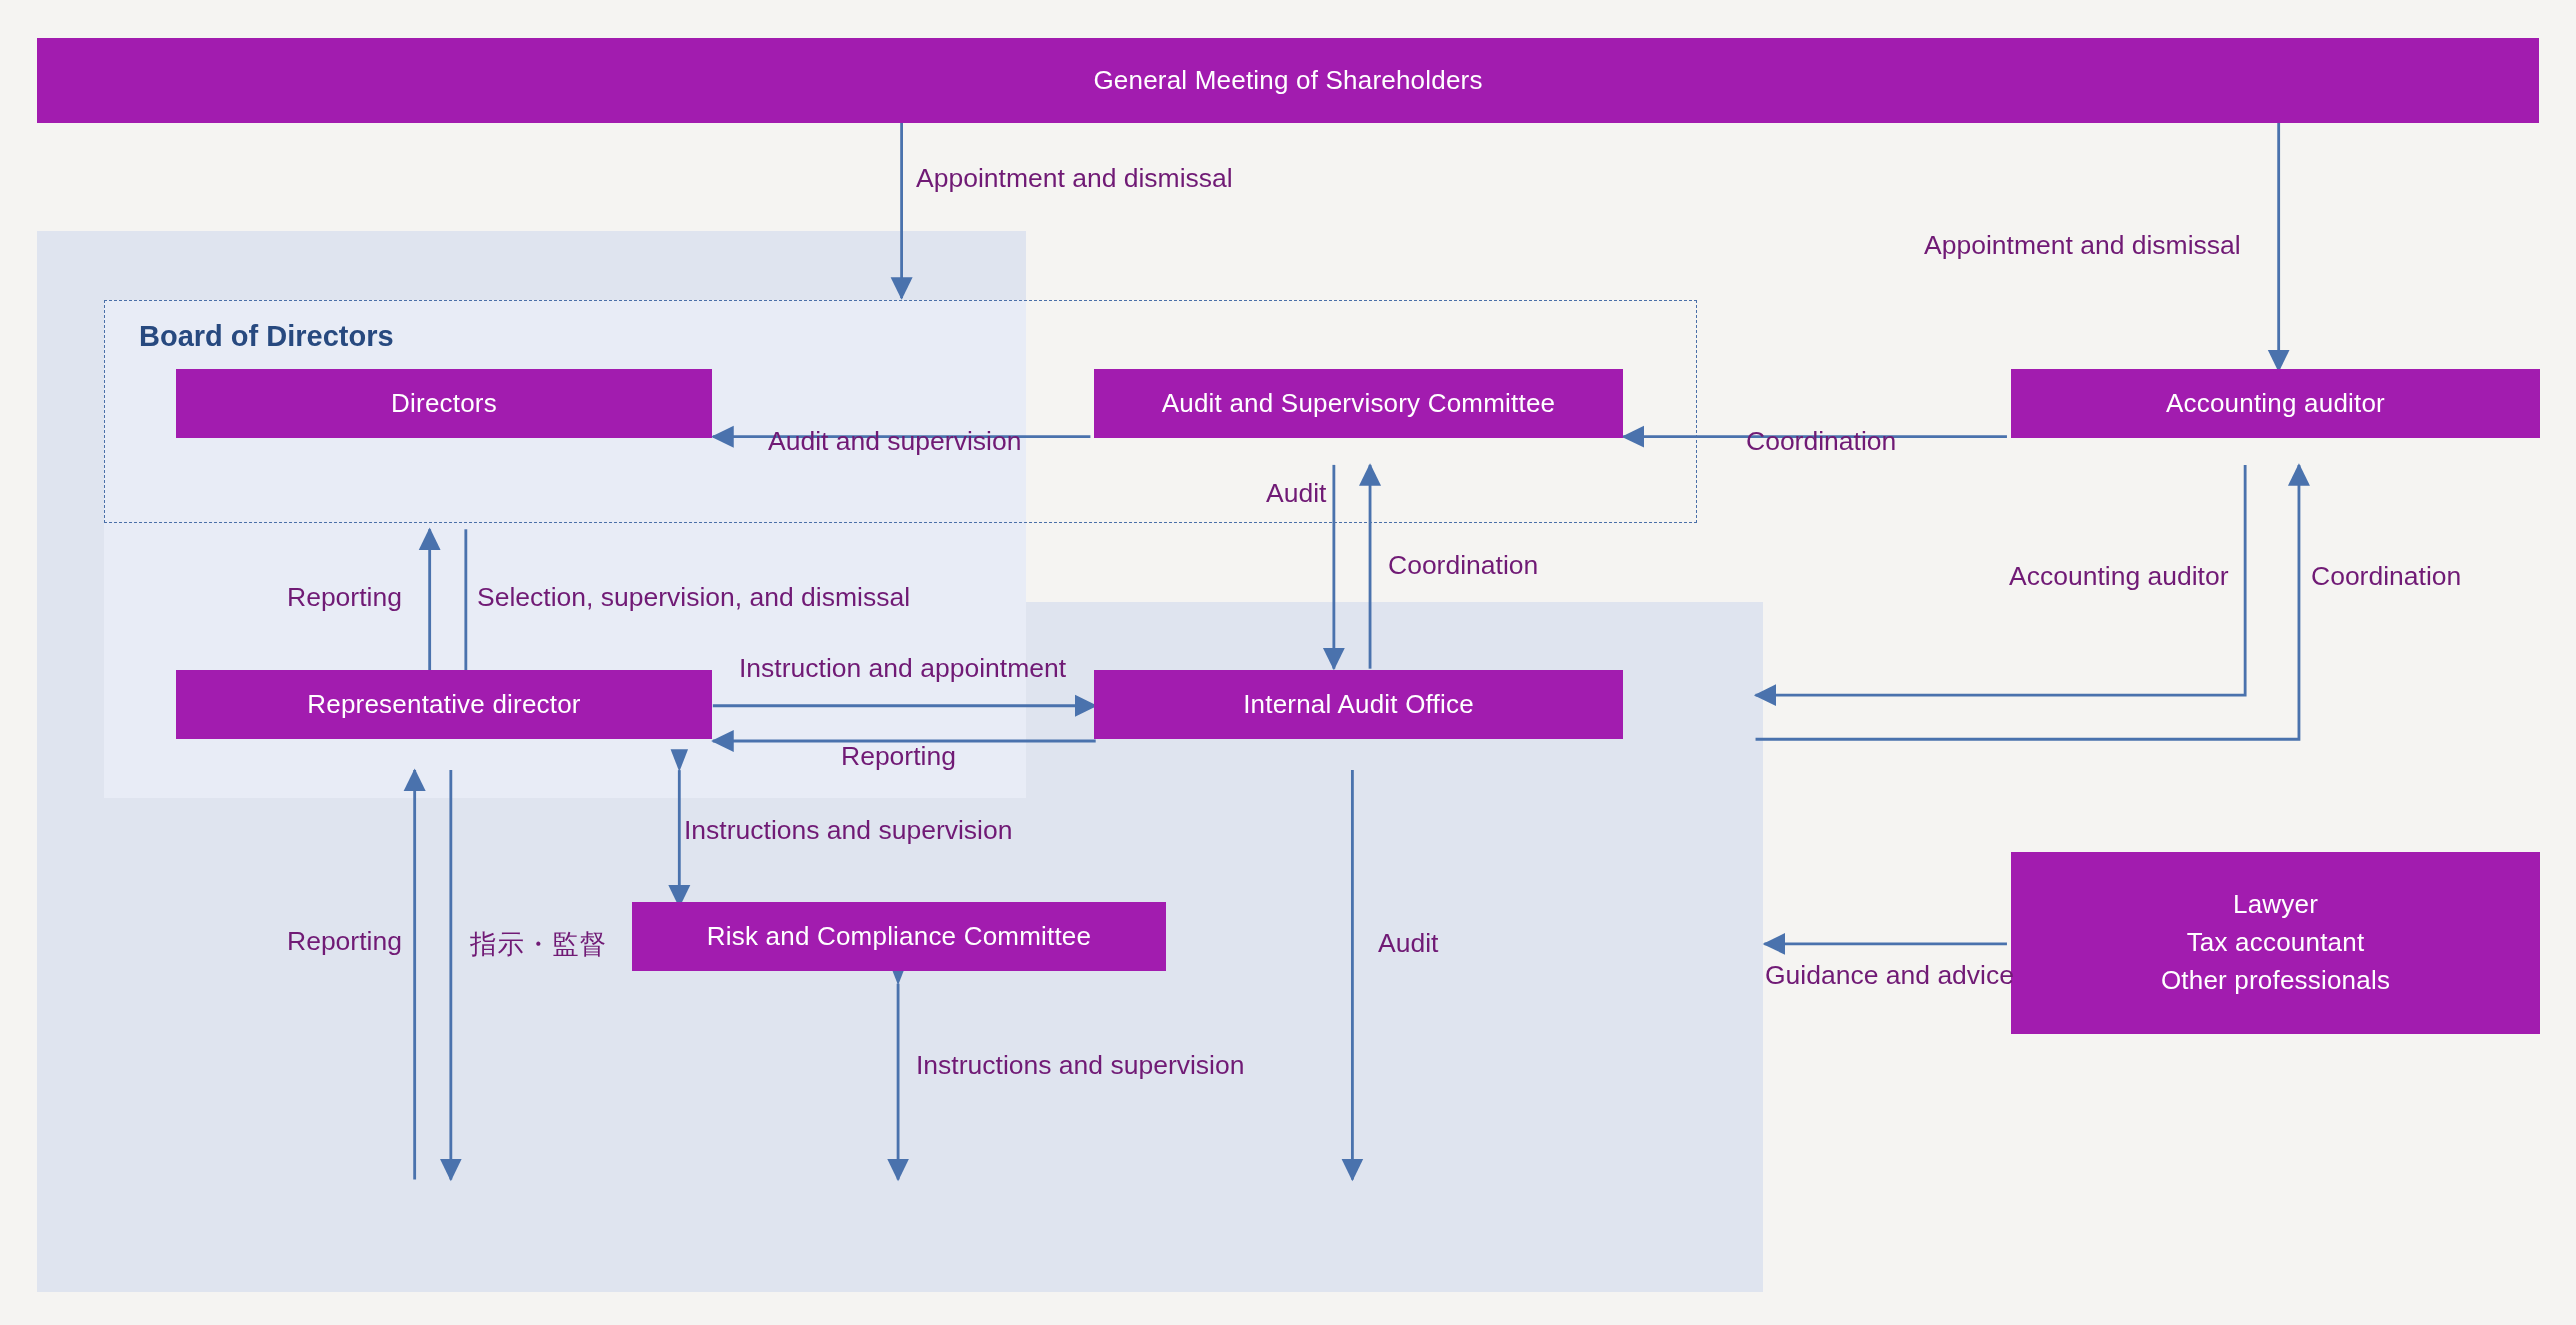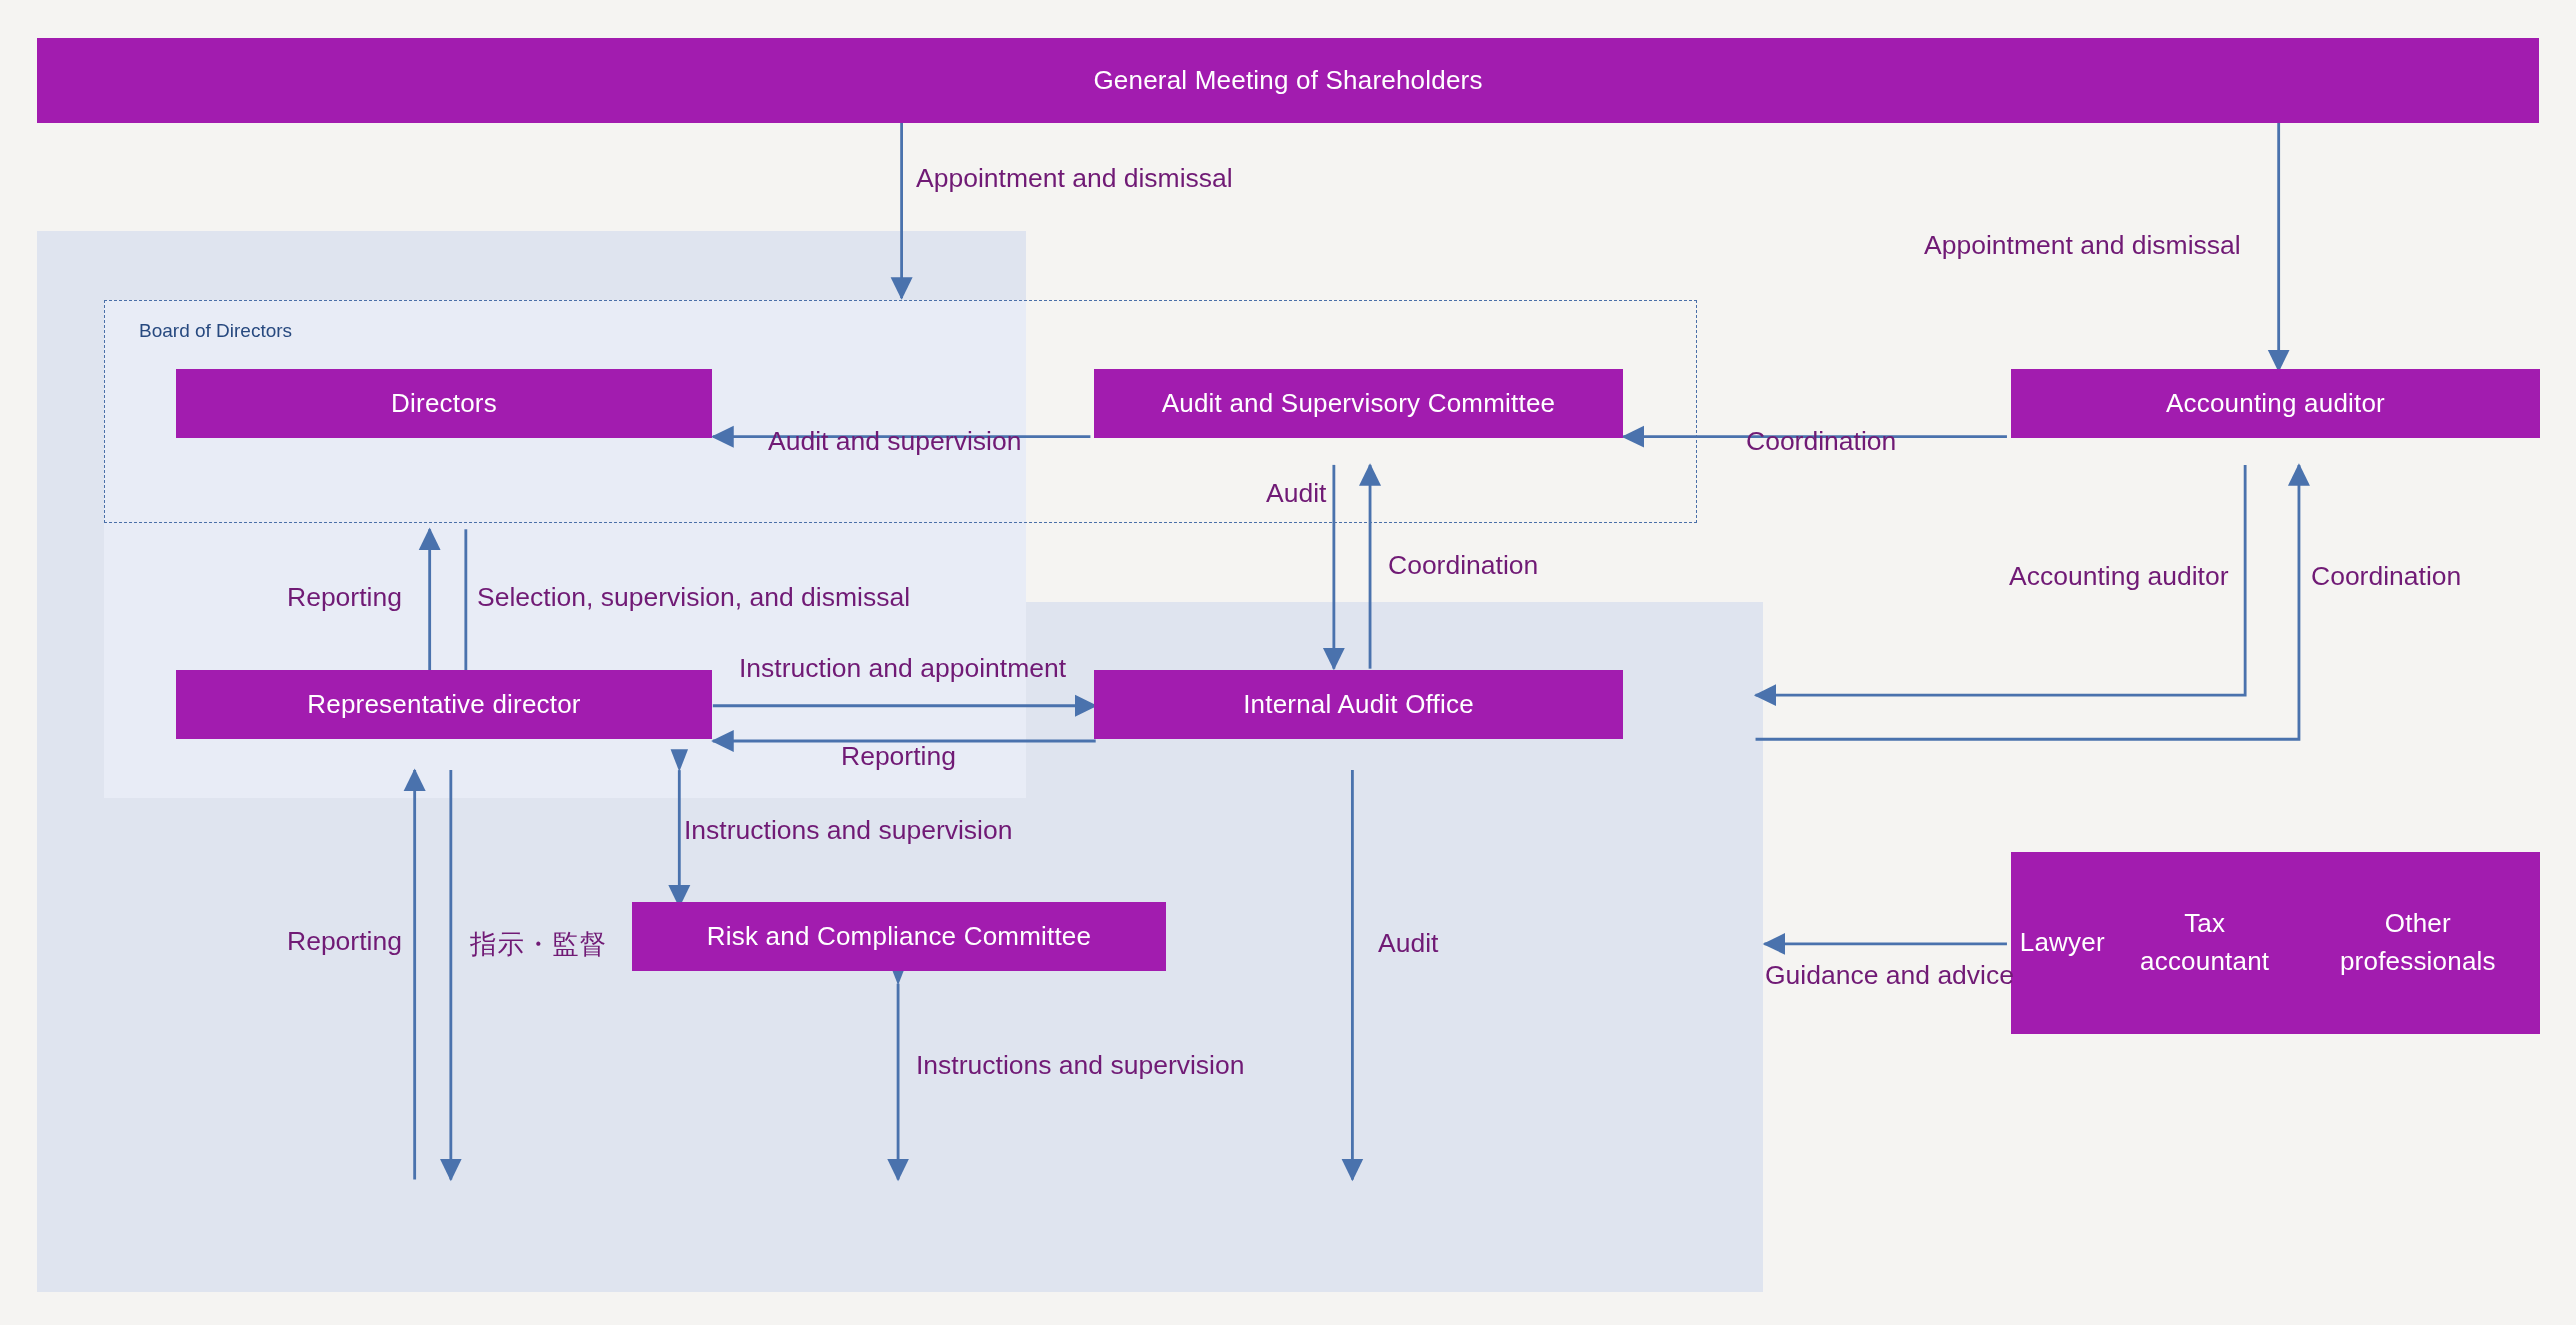--- a/index.html
+++ b/index.html
@@ -21,34 +21,35 @@
     background:#a21caf;
     color:#ffffff;
     display:flex;align-items:center;justify-content:center;
     text-align:center;
     font-size:26px;
     line-height:1.45;
     letter-spacing:0.2px;
     box-sizing:border-box;
     padding:3.5px 8.8px;
   }
-  .nodebox.multi{flex-direction:row;gap:12px;}
+  .nodebox.multi{flex-direction:column;}
 
   
   .dashgroup{
     position:absolute;
     border:1.8px dashed #4a6fa8;
     box-sizing:border-box;
     background:transparent;
   }
   .dashlabel{
     position:absolute;
     color:#27497f;
-    font-size:19px;
+    font-size:29px;
     white-space:nowrap;
+    font-weight:bold;
   }
 
   
   .elabel{
     position:absolute;
     color:#701a75;
     font-size:26.5px;
     white-space:nowrap;
   }
   .elabel.jp{font-family:"DejaVu Sans",sans-serif;letter-spacing:0.9px;}

